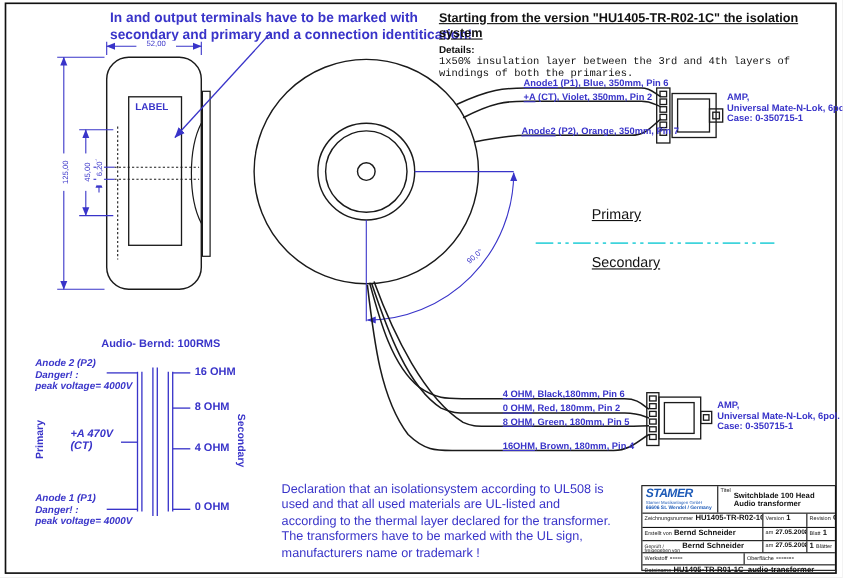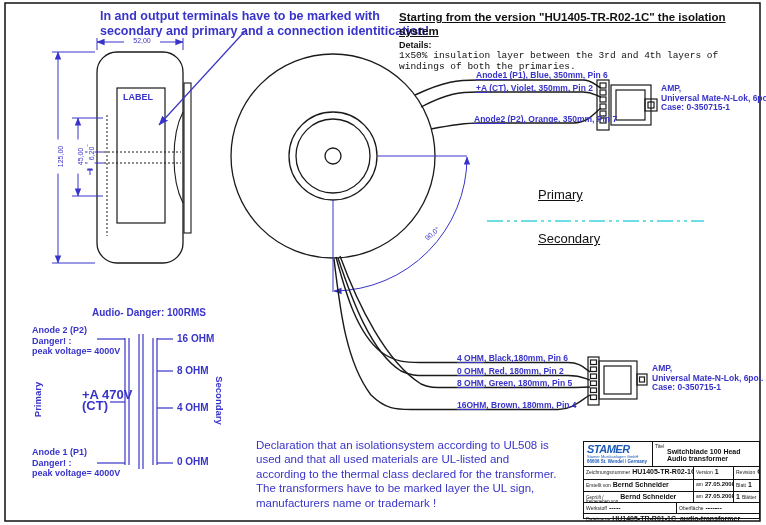--- a/index.html
+++ b/index.html
@@ -11,21 +11,21 @@
   .heading{font-size:11.5px;line-height:14px;font-weight:bold;color:#111;}
   .heading span{text-decoration:underline;}
   .small-b{font-size:9px;font-weight:bold;color:#111;}
   .detail{font-size:9.5px;color:#111;}
   .wlabel{font-size:8.5px;font-weight:bold;white-space:nowrap;}
   .wlabel .u{text-decoration:underline;}
   .amp{font-size:8.5px;font-weight:bold;line-height:9.5px;white-space:nowrap;}
   .bigside{font-size:13px;color:#111;text-decoration:underline;}
   .vdim{font-size:7px;background:#fff;padding:0 2px;text-align:center;white-space:nowrap;}
   .rot{transform:rotate(-90deg);}
-  .schem{font-size:9px;font-weight:bold;line-height:10.5px;white-space:nowrap;}
+  .schem{font-size:9px;font-weight:bold;line-height:10.5px;white-space:nowrap;font-style:italic;}
   .tap{font-size:10px;font-weight:bold;white-space:nowrap;}
   .decl{font-size:11.5px;line-height:14.4px;white-space:nowrap;}
   
   #tb{left:583px;top:441px;width:175px;height:76px;border:1.2px solid #111;color:#111;background:#fff;}
   #tb .row{display:flex;border-top:1px solid #111;}
   #tb .row:first-child{border-top:none;}
   #tb .cell{border-right:1px solid #111;overflow:hidden;position:relative;}
   #tb .cell:last-child{border-right:none;}
   .lbl{font-size:5px;color:#222;}
   .lbl2{font-size:4.5px;line-height:4.6px;color:#222;}
@@ -193,47 +193,47 @@
     <span class="u">8 OHM</span><span>, Green, 180mm, Pin 5</span></div>
   <div class="abs wlabel blue" style="left:457px;top:399.5px;">
     <span class="u">16OHM</span><span>, Brown, 180mm, Pin 4</span></div>
 
   <div class="abs amp blue" style="left:652px;top:364px;">
     <div>AMP,</div>
     <div>Universal Mate-N-Lok, 6pol.</div>
     <div>Case: 0-350715-1</div>
   </div>
 
-  <div class="abs blue" style="left:92px;top:307px;font-size:10px;font-weight:bold;white-space:nowrap;">Audio- Danger:  100RMS</div>
+  <div class="abs blue" style="left:92px;top:307px;font-size:10px;font-weight:bold;white-space:nowrap;">Audio- Bernd:  100RMS</div>
   <div class="abs schem blue" style="left:32px;top:325px;">
     <div>Anode 2 (P2)</div>
       <div>Danger! :</div>
       <div>peak voltage= 4000V</div>
   </div>
-  <div class="abs schem blue" style="left:82px;top:390px;font-size:13px;">
+  <div class="abs schem blue" style="left:64px;top:390px;font-size:10px;">
     <div>+A 470V</div>
       <div>(CT)</div>
   </div>
   <div class="abs schem blue" style="left:32px;top:447px;">
     <div>Anode 1 (P1)</div>
       <div>Danger! :</div>
       <div>peak voltage= 4000V</div>
   </div>
   <div class="abs tap blue" style="left:177px;top:333px;">16 OHM</div>
   <div class="abs tap blue" style="left:177px;top:365px;">8 OHM</div>
   <div class="abs tap blue" style="left:177px;top:401.5px;">4 OHM</div>
   <div class="abs tap blue" style="left:177px;top:456px;">0 OHM</div>
   <div class="abs blue" style="left:7px;top:394px;width:60px;text-align:center;font-size:9.5px;font-weight:bold;transform:rotate(-90deg);">Primary</div>
   <div class="abs blue" style="left:189px;top:395px;width:60px;text-align:center;font-size:9.5px;font-weight:bold;transform:rotate(90deg);">Secondary</div>
 
   <div class="abs decl blue" style="left:256px;top:438px;">
     <div>Declaration that an isolationsystem according to UL508 is</div>
     <div>used and that all used materials are UL-listed and</div>
-    <div>according to the thermal class declared for the transformer.</div>
-    <div>The transformers have to be marked layer the UL sign,</div>
+    <div>according to the thermal layer declared for the transformer.</div>
+    <div>The transformers have to be marked with the UL sign,</div>
     <div>manufacturers name or trademark !</div>
   </div>
 
   <div id="tb" class="abs">
     <div class="row" style="height:24px;">
       <div class="cell" style="width:62px;padding:2px 3px 0;">
         <div class="logo-main">STAMER</div>
         <div class="logo-sub">Stamer Musikanlagen GmbH</div>
         <div class="logo-sub b">66606 St. Wendel / Germany</div>
       </div>

